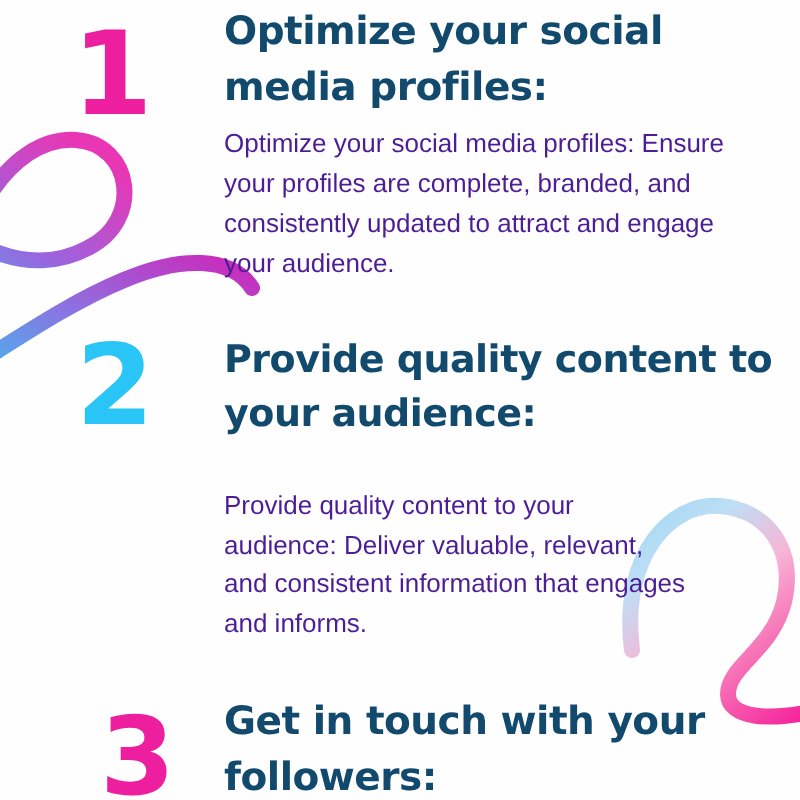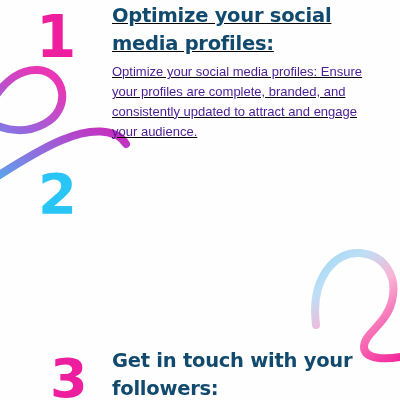--- a/index.html
+++ b/index.html
@@ -69,21 +69,21 @@
     left: 112px;
     top: 0;
     width: 288px;
     height: 400px;
   }
 
   .step-block {
     position: absolute;
     width: 100%;
   }
-  #step-block-1 { top: 2px; text-decoration: underline; }
+  #step-block-1 { top: 2px; }
   #step-block-2 { top: 167px; }
   #step-block-3 { top: 347px; }
 
   .step-heading {
     margin: 0;
     font-family: "DejaVu Sans", sans-serif;
     font-size: 19.5px;
     font-weight: bold;
     line-height: 1.42;
     letter-spacing: -0.25px;
@@ -146,19 +146,23 @@
   <div id="step-number-2" class="step-number" style="color:#29c5f6">2</div>
   <div id="step-number-3" class="step-number" style="color:#ee1f9e">3</div>
 
   <div id="content-column">
 
     <div id="step-block-1" class="step-block">
       <h2 class="step-heading">Optimize your social media profiles:</h2>
       <p class="step-body">Optimize your social media profiles: Ensure your profiles are complete, branded, and consistently updated to attract and engage your audience.</p>
     </div>
 
+    <div id="step-block-2" class="step-block">
+      <h2 class="step-heading">Provide quality content to your audience:</h2>
+      <p class="step-body">Provide quality content to your audience: Deliver valuable, relevant, and consistent information that engages and informs.</p>
+    </div>
 
     <div id="step-block-3" class="step-block">
       <h2 class="step-heading">Get in touch with your followers:</h2>
     </div>
 
   </div>
 </div>
 
 </body></html>

